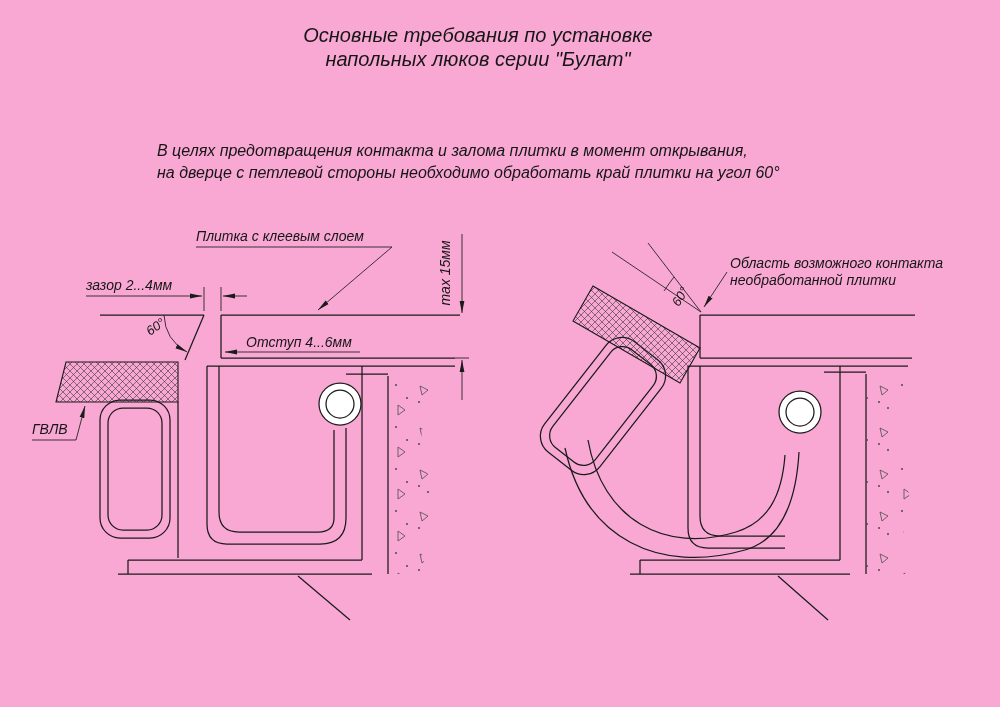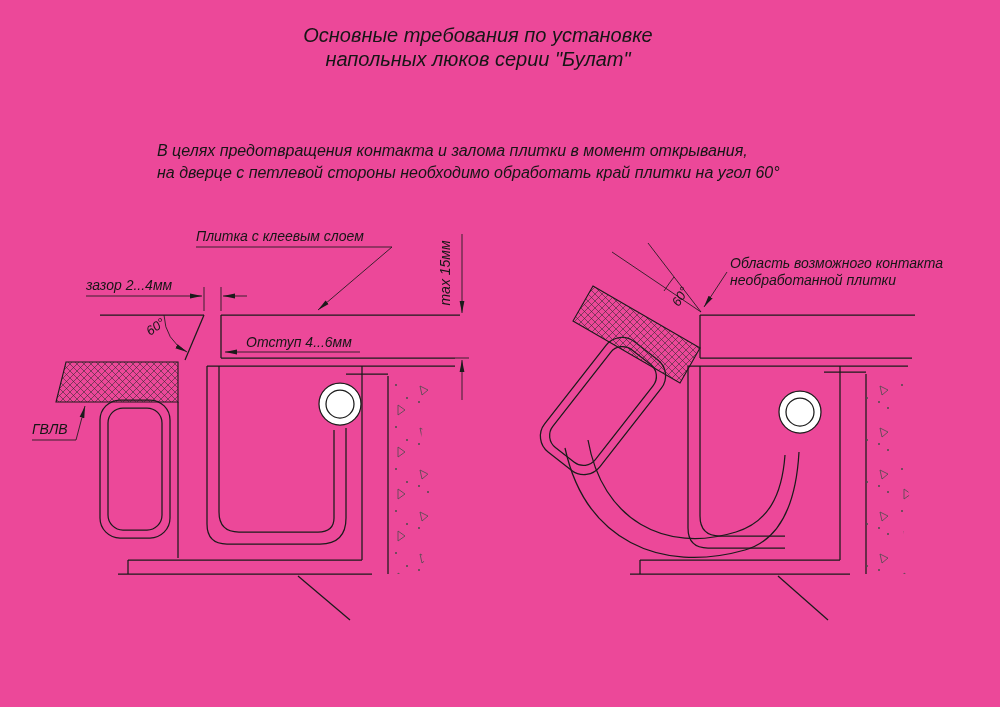--- a/index.html
+++ b/index.html
@@ -1,16 +1,16 @@
 <!DOCTYPE html>
 <html><head>
 <meta charset="utf-8">
 <style>
   html,body{margin:0;padding:0;background:#fff;}
-  #page{position:relative;width:1000px;height:707px;background:#ec4899;overflow:hidden;}
+  #page{position:relative;width:1000px;height:707px;background:#f9a8d4;overflow:hidden;}
   svg{display:block;}
   text{stroke:none;fill:#161616;}
   .title-text{font:italic 20px "Liberation Sans", sans-serif;}
   .note-text{font:italic 16px "Liberation Sans", sans-serif;}
   .lbl{font:italic 14px "Liberation Sans", sans-serif;}
   .lbl-sm{font:italic 13px "Liberation Sans", sans-serif;}
   .geo{stroke:#1b1b1b;stroke-width:1.25;fill:none;stroke-linejoin:round;stroke-linecap:butt;}
   .thin{stroke:#1b1b1b;stroke-width:0.85;fill:none;}
   .hatchfill{fill:url(#xhatch);stroke:#1b1b1b;stroke-width:1.1;}
   .concfill{fill:url(#conc);stroke:none;}

